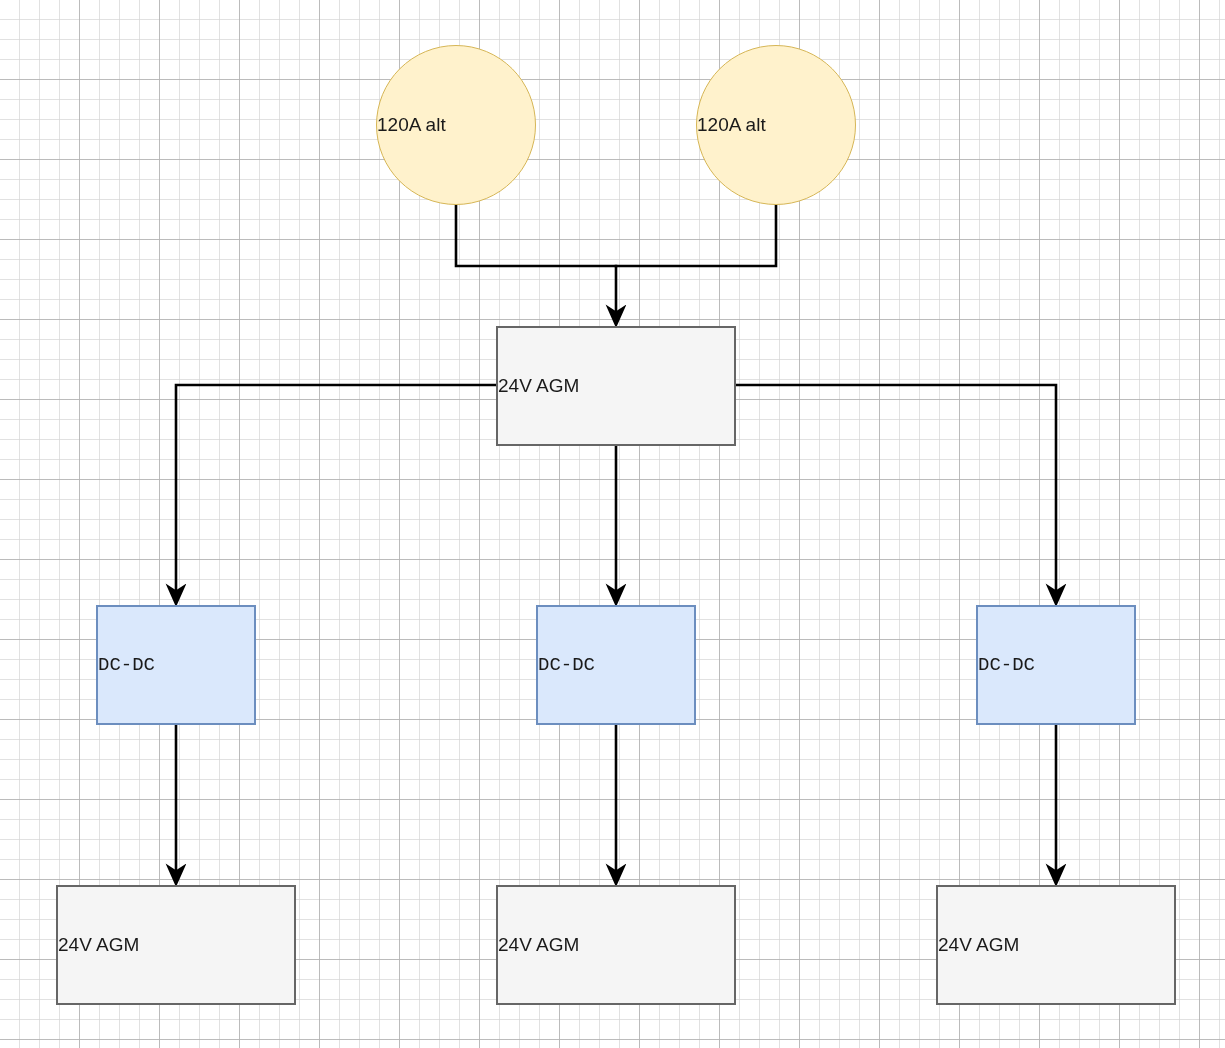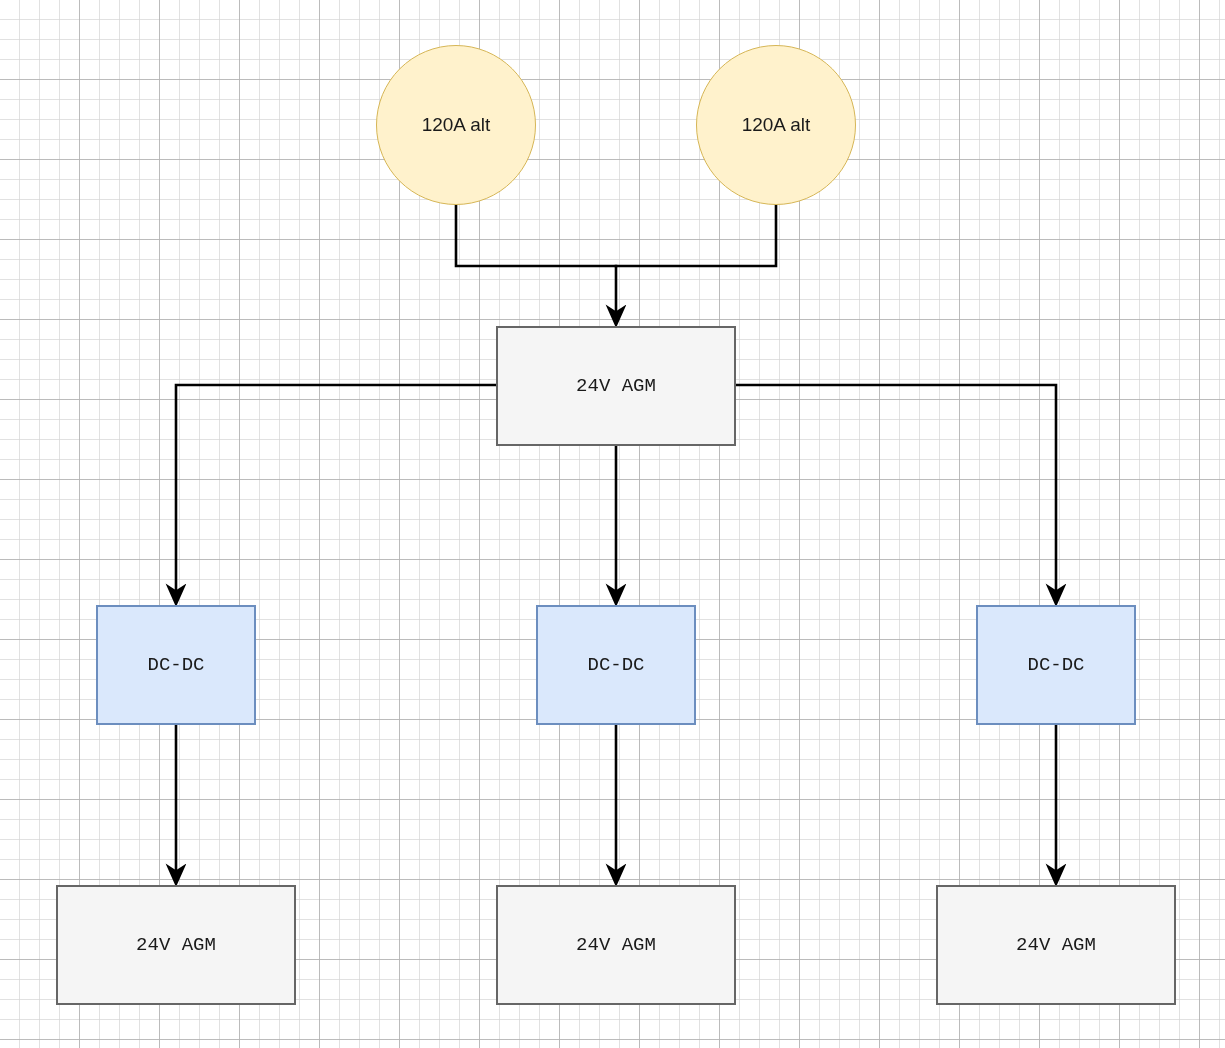--- a/index.html
+++ b/index.html
@@ -39,36 +39,35 @@
     top: 0;
     width: 1225px;
     height: 1048px;
     pointer-events: none;
   }
   .node {
     position: absolute;
     box-sizing: border-box;
     display: flex;
     align-items: center;
-    justify-content: center;
+    justify-content: flex-start;
     font-size: 19px;
     line-height: 1.2;
     color: #1a1a1a;
     text-align: center;
     user-select: none;
   }
   .node-ellipse {
     border-radius: 50%;
     background: #fff2cc;
     border: 1.6px solid #d6b656;
   }
   .node-box-gray {
     background: #f5f5f5;
     border: 2.4px solid #666666;
-    font-family: Liberation Mono, monospace;
   }
   .node-box-blue {
     background: #dae8fc;
     border: 2.2px solid #6c8ebf;
     font-family: Liberation Mono, monospace;
   }
 </style>
 </head>
 <body>
 

